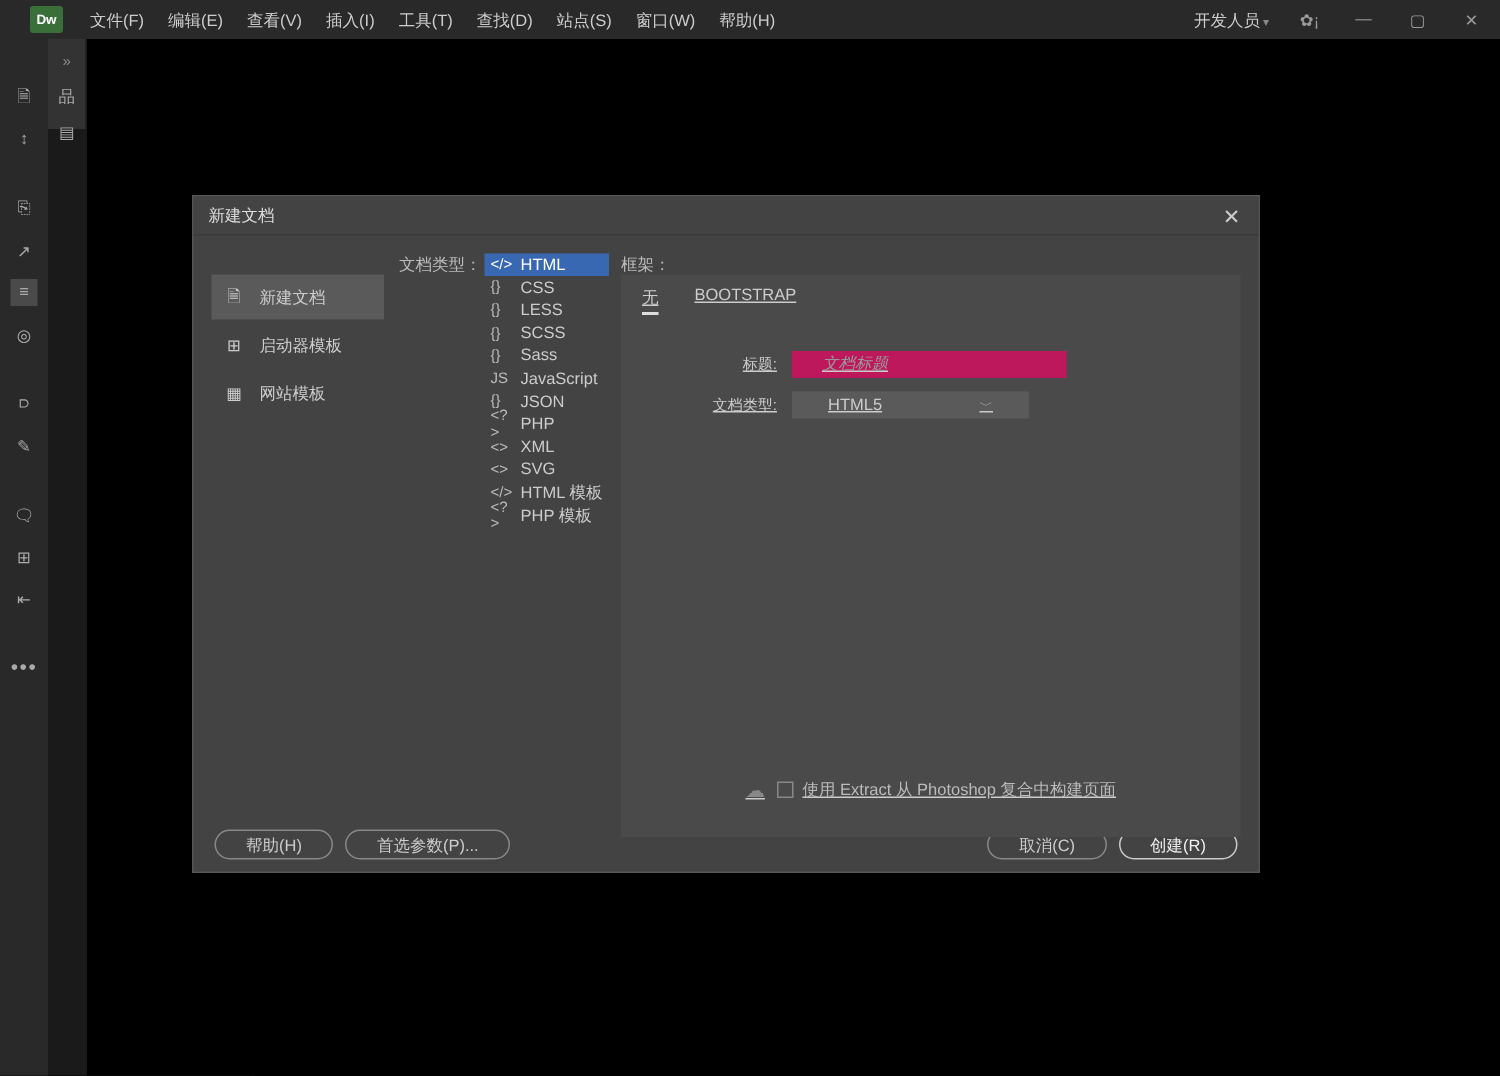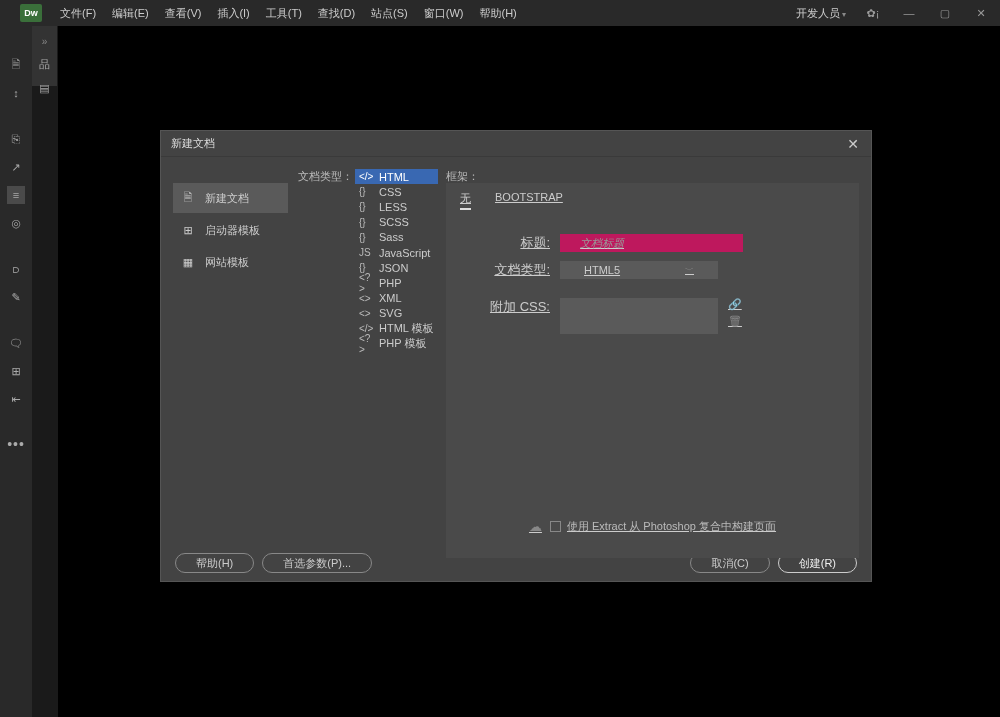--- a/index.html
+++ b/index.html
@@ -22,21 +22,21 @@
 .rail-sep { height: 8px; }
 .rail-dots { color: #aaa; font-size: 14px; letter-spacing: 1px; }
 
 .sec-rail { position: absolute; left: 32px; top: 26px; width: 26px; background: #333; height: 60px; display: flex; flex-direction: column; align-items: center; padding-top: 10px; gap: 10px; border-right: 1px solid #1a1a1a; }
 .sec-rail .chev { color: #888; font-size: 10px; }
 
 
 .canvas { position: absolute; left: 58px; top: 26px; right: 0; bottom: 0; background: #000; }
 
 
-.dialog { position: absolute; left: 160px; top: 130px; width: 712px; height: 452px; background: #434343; border: 1px solid #555; box-shadow: 0 4px 30px rgba(0,0,0,0.6); }
+.dialog { position: absolute; left: 128px; top: 130px; width: 712px; height: 452px; background: #434343; border: 1px solid #555; box-shadow: 0 4px 30px rgba(0,0,0,0.6); }
 .dialog-titlebar { height: 26px; background: #434343; display: flex; align-items: center; padding: 0 10px; border-bottom: 1px solid #3a3a3a; }
 .dialog-title { color: #ddd; font-size: 11px; }
 .dialog-close { margin-left: auto; color: #ccc; cursor: pointer; font-size: 14px; width: 16px; text-align: center; }
 
 .dialog-body { display: flex; height: calc(100% - 26px - 36px); padding: 12px 12px 0 12px; gap: 8px; }
 
 
 .cat-col { width: 115px; display: flex; flex-direction: column; gap: 2px; }
 .cat-item { height: 30px; display: flex; align-items: center; gap: 8px; padding-left: 6px; color: #ccc; cursor: pointer; }
 .cat-item.active { background: #5a5a5a; }
@@ -54,21 +54,21 @@
 
 .form-panel { flex: 1; background: #4a4a4a; padding: 0 14px 10px 14px; display: flex; flex-direction: column; }
 .fw-header { display: flex; gap: 24px; padding: 0 0 6px 0; margin-top: -14px; }
 .fw-label-top { position: absolute; top: 0px; color: #bbb; font-size: 11px; }
 .fw-wrapper { position: relative; padding-top: 1px; }
 .fw-tab { color: #ccc; font-size: 11px; padding: 2px 0; cursor: pointer; }
 .fw-tab.active { border-bottom: 2px solid #ddd; }
 
 .form-rows { margin-top: 18px; display: flex; flex-direction: column; gap: 9px; }
 .form-row { display: flex; align-items: center; gap: 10px; }
-.form-label { width: 90px; text-align: right; color: #ccc; font-size: 13px; }
+.form-label { width: 90px; text-align: right; color: #ccc; font-size: 10px; }
 .text-input { flex: 0 0 158px; height: 18px; background: #be185d; border: none; color: #ccc; padding: 0 20px; font-size: 11px; font-style: italic; }
 .text-input::placeholder { color: #999; font-style: italic; }
 .select-input { flex: 0 0 158px; height: 18px; background: #5a5a5a; border: none; color: #ccc; padding: 0 24px; font-size: 11px; display: flex; align-items: center; justify-content: space-between; }
 .select-caret { color: #999; font-size: 9px; }
 .textarea-input { flex: 0 0 158px; height: 36px; background: #5a5a5a; border: none; }
 .link-icons { display: flex; flex-direction: column; gap: 4px; color: #888; font-size: 11px; }
 
 .extract-row { margin-top: auto; display: flex; align-items: center; justify-content: center; gap: 6px; color: #bbb; font-size: 11px; padding-bottom: 14px; }
 .checkbox { width: 11px; height: 11px; border: 1px solid #888; }
 .cloud-icon { color: #888; font-size: 13px; margin-right: 2px; }
@@ -224,28 +224,20 @@
             <div class="form-label">标题:</div>
             <input class="text-input" placeholder="文档标题" style="">
           </div>
           <div class="form-row">
             <div class="form-label">文档类型:</div>
             <div class="select-input">
               <span>HTML5</span>
               <span class="select-caret">﹀</span>
             </div>
           </div>
-          <div class="form-row" style="align-items:flex-start;margin-top:10px;">
-            <div class="form-label">附加 CSS:</div>
-            <div class="textarea-input"></div>
-            <div class="link-icons">
-              <span>🔗</span>
-              <span>🗑</span>
-            </div>
-          </div>
         </div>
 
         <div class="extract-row">
           <span class="cloud-icon">☁</span>
           <span class="checkbox"></span>
           <span>使用 Extract 从 Photoshop 复合中构建页面</span>
         </div>
       </div>
     </div>
   </div>

